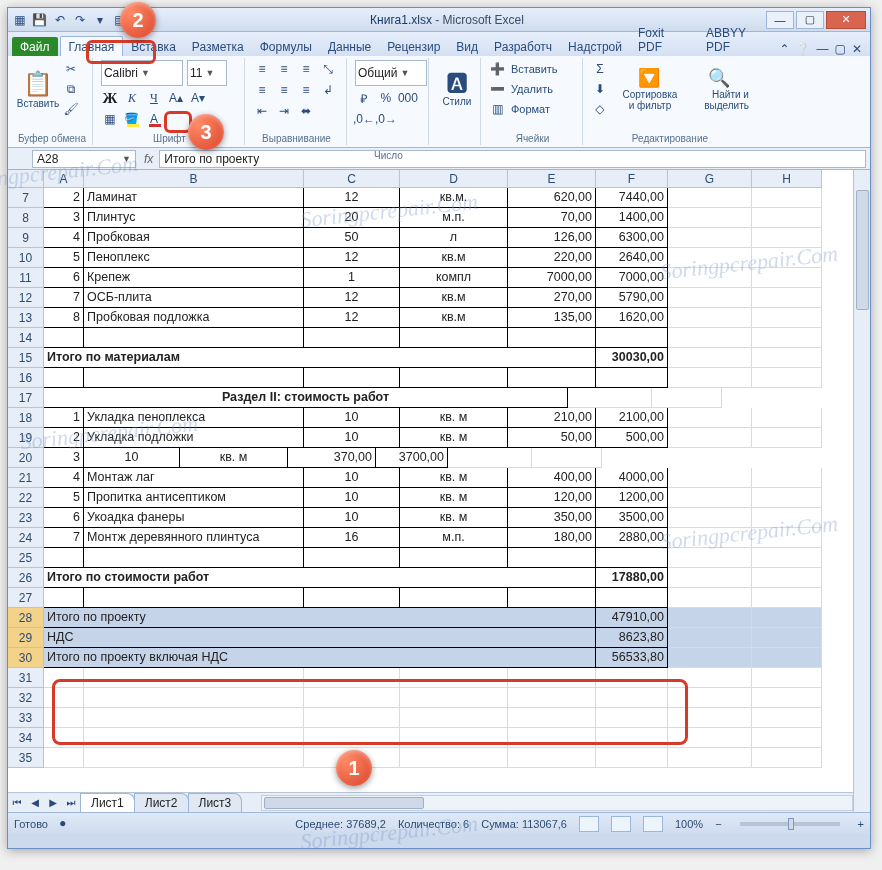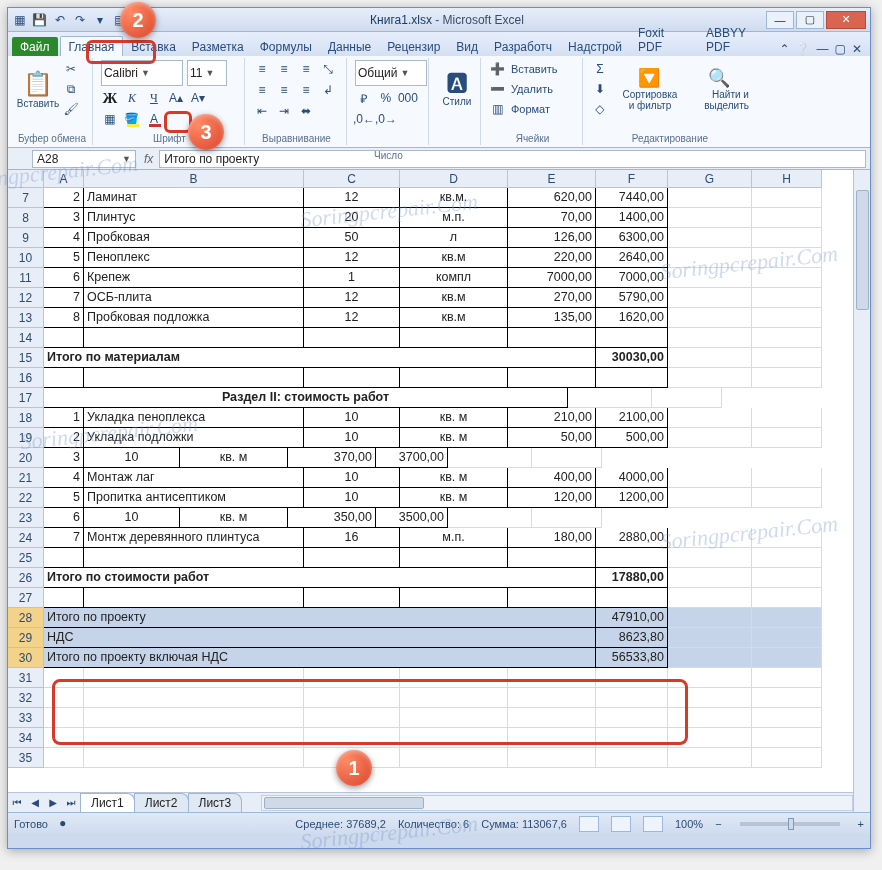--- a/index.html
+++ b/index.html
@@ -504,20 +504,21 @@
           <div class="cell bd" style="width: 220px;">Пропитка антисептиком</div>
           <div class="cell bd ta-c" style="width: 96px;">10</div>
           <div class="cell bd ta-c" style="width: 108px;">кв. м</div>
           <div class="cell bd ta-r" style="width: 88px;">120,00</div>
           <div class="cell bd ta-r" style="width: 72px;">1200,00</div>
           <div class="cell" style="width: 84px;"></div>
           <div class="cell" style="width: 70px;"></div>
         </div>
         <div class="row">
           <div class="cell bd ta-r" style="width: 40px;">6</div>
+          <div class="cell bd" style="width: 220px;">Укоадка фанеры</div>
           <div class="cell bd ta-c" style="width: 96px;">10</div>
           <div class="cell bd ta-c" style="width: 108px;">кв. м</div>
           <div class="cell bd ta-r" style="width: 88px;">350,00</div>
           <div class="cell bd ta-r" style="width: 72px;">3500,00</div>
           <div class="cell" style="width: 84px;"></div>
           <div class="cell" style="width: 70px;"></div>
         </div>
         <div class="row">
           <div class="cell bd ta-r" style="width: 40px;">7</div>
           <div class="cell bd" style="width: 220px;">Монтж деревянного плинтуса</div>

